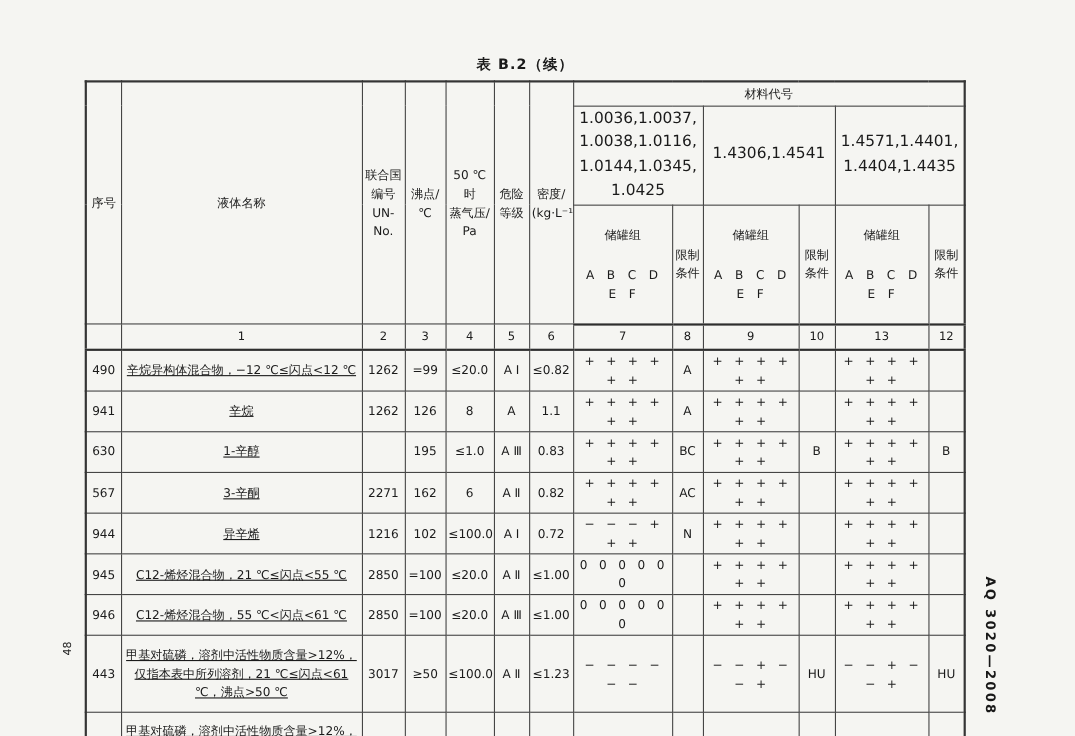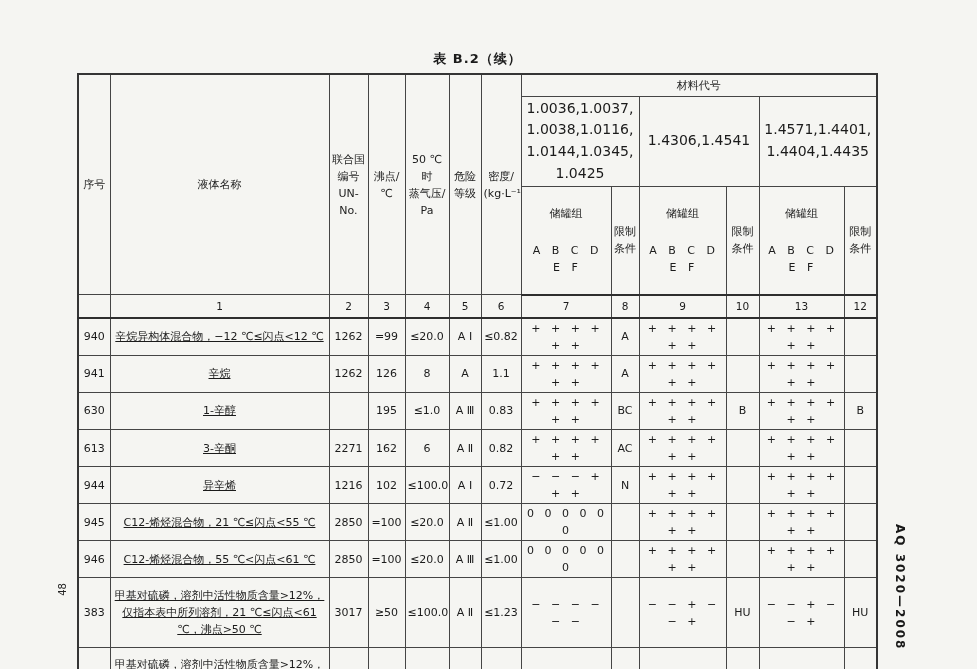--- a/index.html
+++ b/index.html
@@ -122,21 +122,21 @@
       <td>6</td>
       <td>7</td>
       <td>8</td>
       <td>9</td>
       <td>10</td>
       <td>13</td>
       <td>12</td>
     </tr>
 
     <tr class="datarow" style="height:26px">
-      <td>940</td>
+      <td>490</td>
       <td class="name">辛烷异构体混合物，−12 ℃≤闪点&lt;12 ℃</td>
       <td>1262</td>
       <td>=99</td>
       <td>≤20.0</td>
       <td>A Ⅰ</td>
       <td>≤0.82</td>
       <td class="sym">+ + + + + +</td>
       <td>A</td>
       <td class="sym">+ + + + + +</td>
       <td></td>
@@ -167,21 +167,21 @@
       <td>A Ⅲ</td>
       <td>0.83</td>
       <td class="sym">+ + + + + +</td>
       <td>BC</td>
       <td class="sym">+ + + + + +</td>
       <td>B</td>
       <td class="sym">+ + + + + +</td>
       <td>B</td>
     </tr>
     <tr class="datarow" style="height:20px">
-      <td>613</td>
+      <td>567</td>
       <td class="name">3-辛酮</td>
       <td>2271</td>
       <td>162</td>
       <td>6</td>
       <td>A Ⅱ</td>
       <td>0.82</td>
       <td class="sym">+ + + + + +</td>
       <td>AC</td>
       <td class="sym">+ + + + + +</td>
       <td></td>
@@ -227,21 +227,21 @@
       <td>A Ⅲ</td>
       <td>≤1.00</td>
       <td class="sym">0 0 0 0 0 0</td>
       <td></td>
       <td class="sym">+ + + + + +</td>
       <td></td>
       <td class="sym">+ + + + + +</td>
       <td></td>
     </tr>
     <tr class="datarow" style="height:70px">
-      <td>383</td>
+      <td>443</td>
       <td class="name">甲基对硫磷，溶剂中活性物质含量&gt;12%，仅指本表中所列溶剂，21 ℃≤闪点&lt;61 ℃，沸点&gt;50 ℃</td>
       <td>3017</td>
       <td>≥50</td>
       <td>≤100.0</td>
       <td>A Ⅱ</td>
       <td>≤1.23</td>
       <td class="sym">− − − − − −</td>
       <td></td>
       <td class="sym">− − + − − +</td>
       <td>HU</td>

